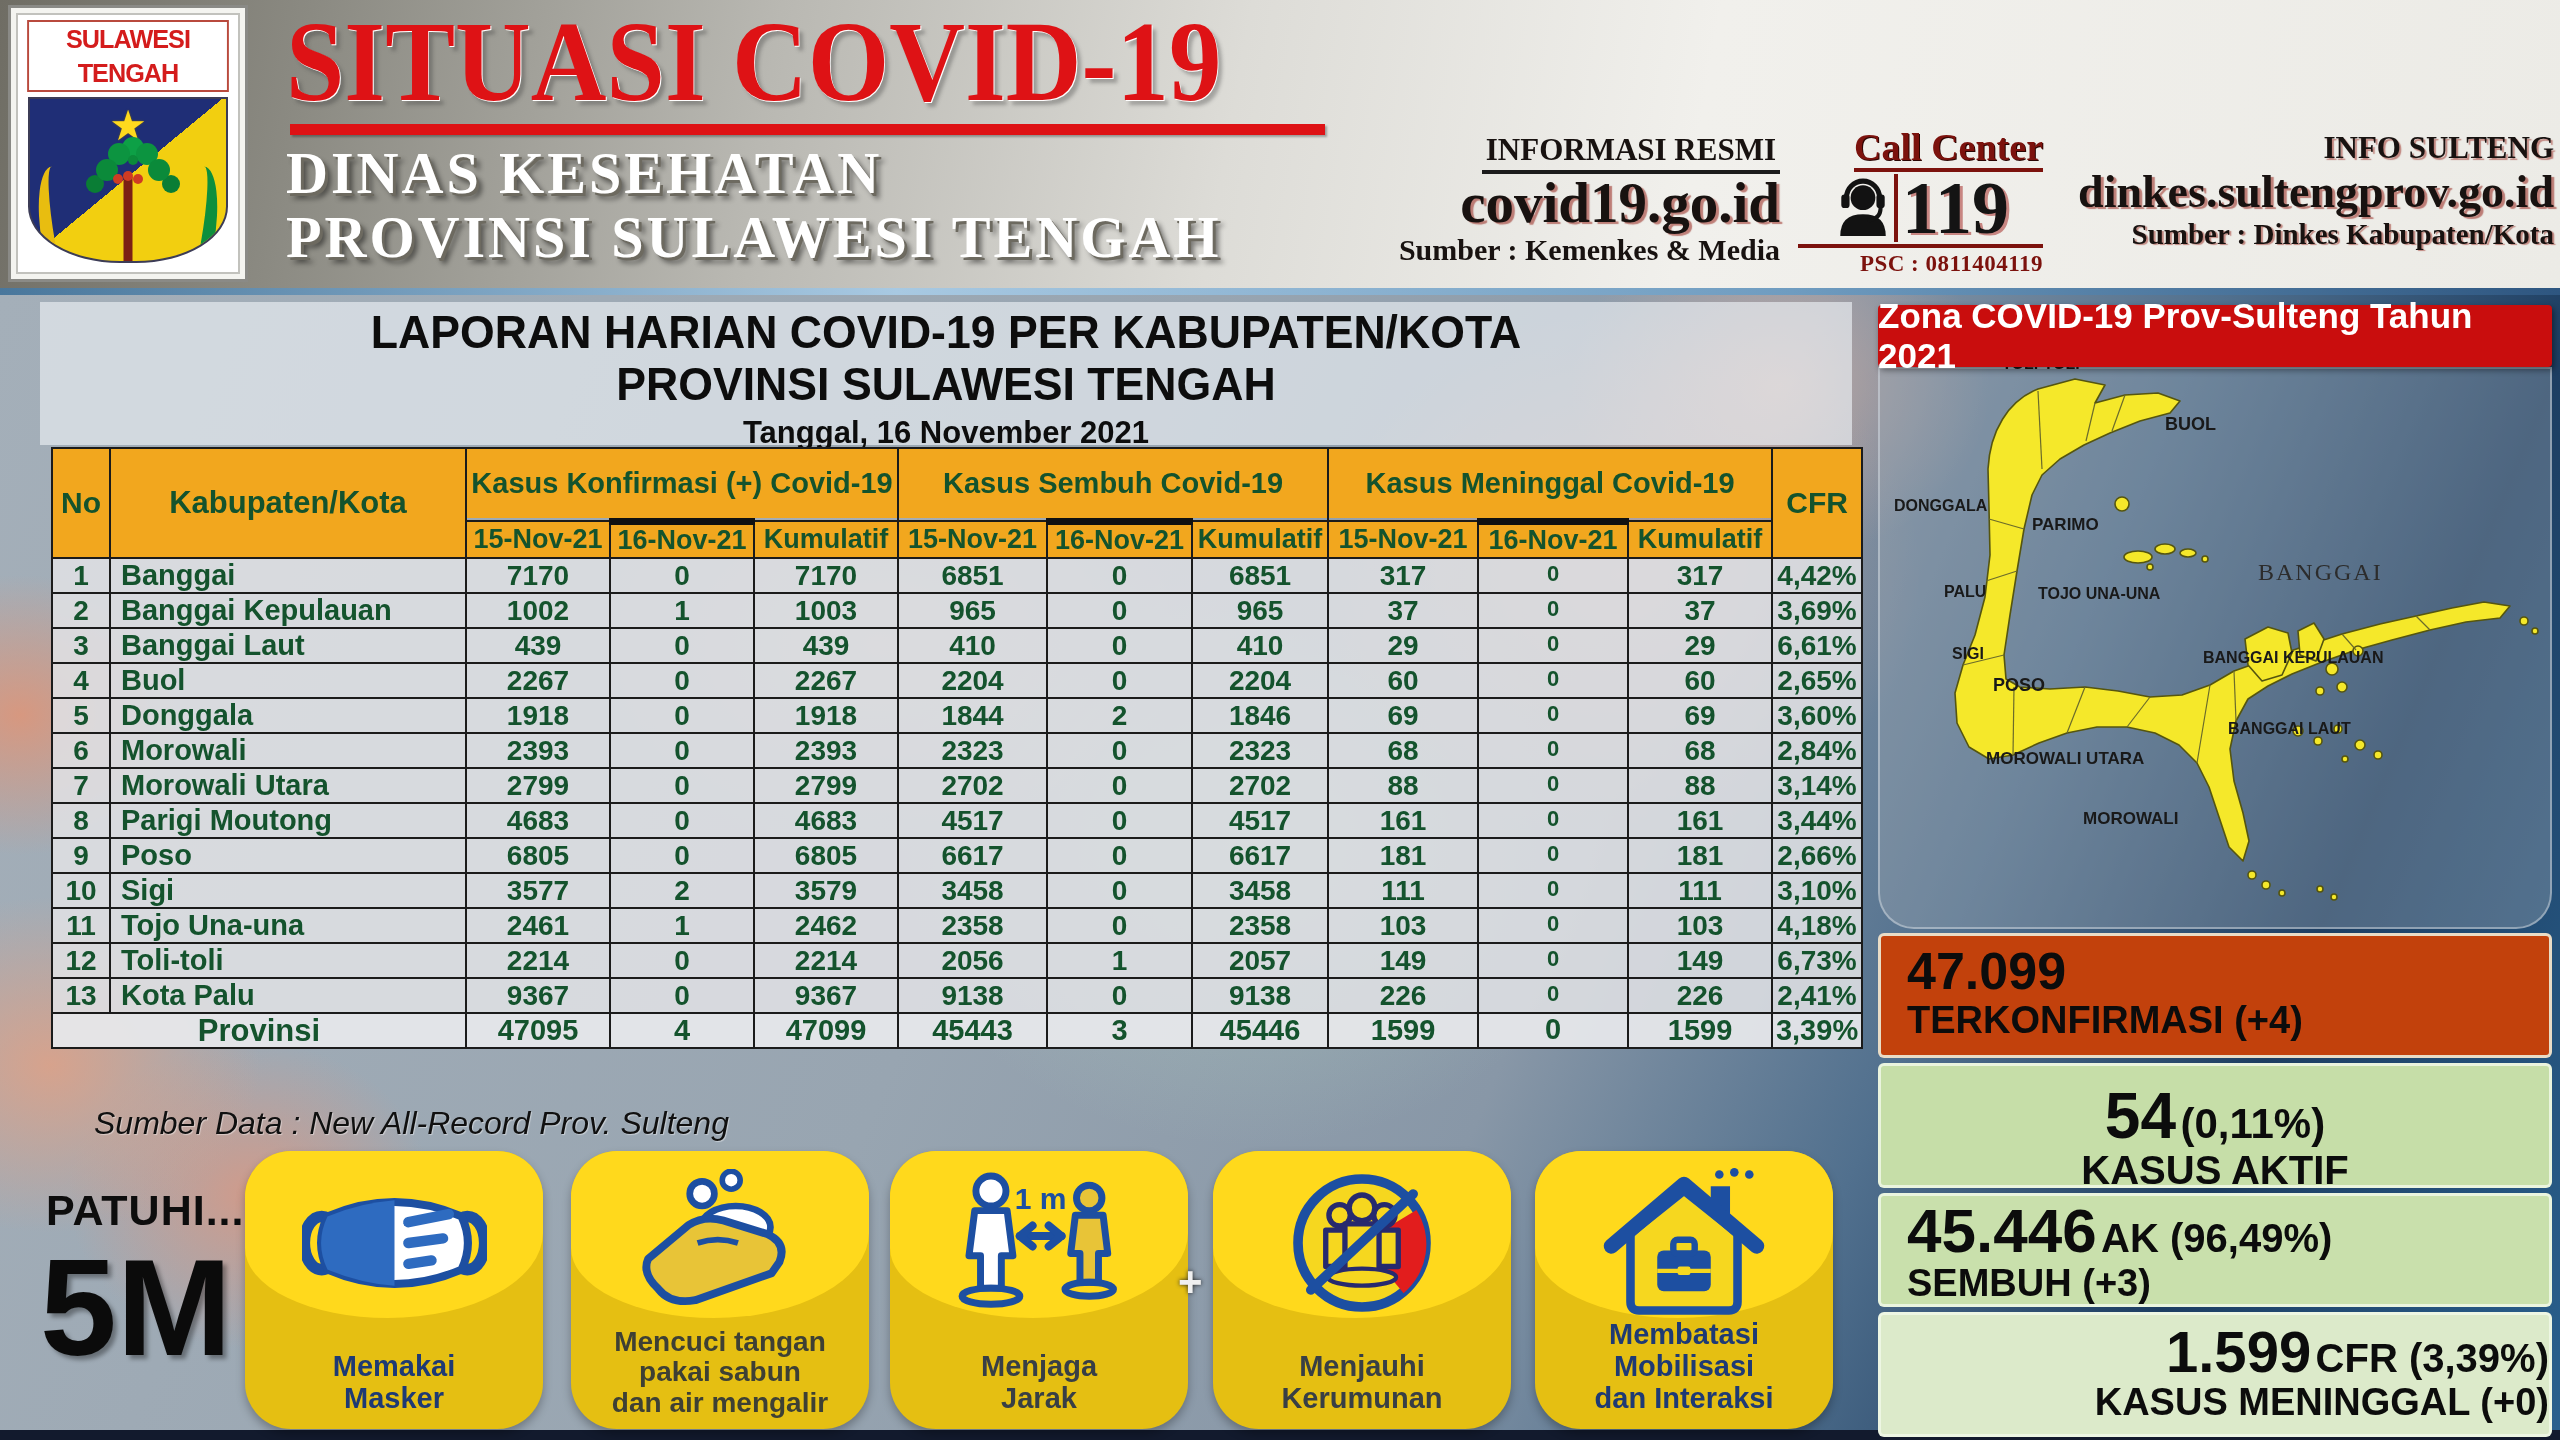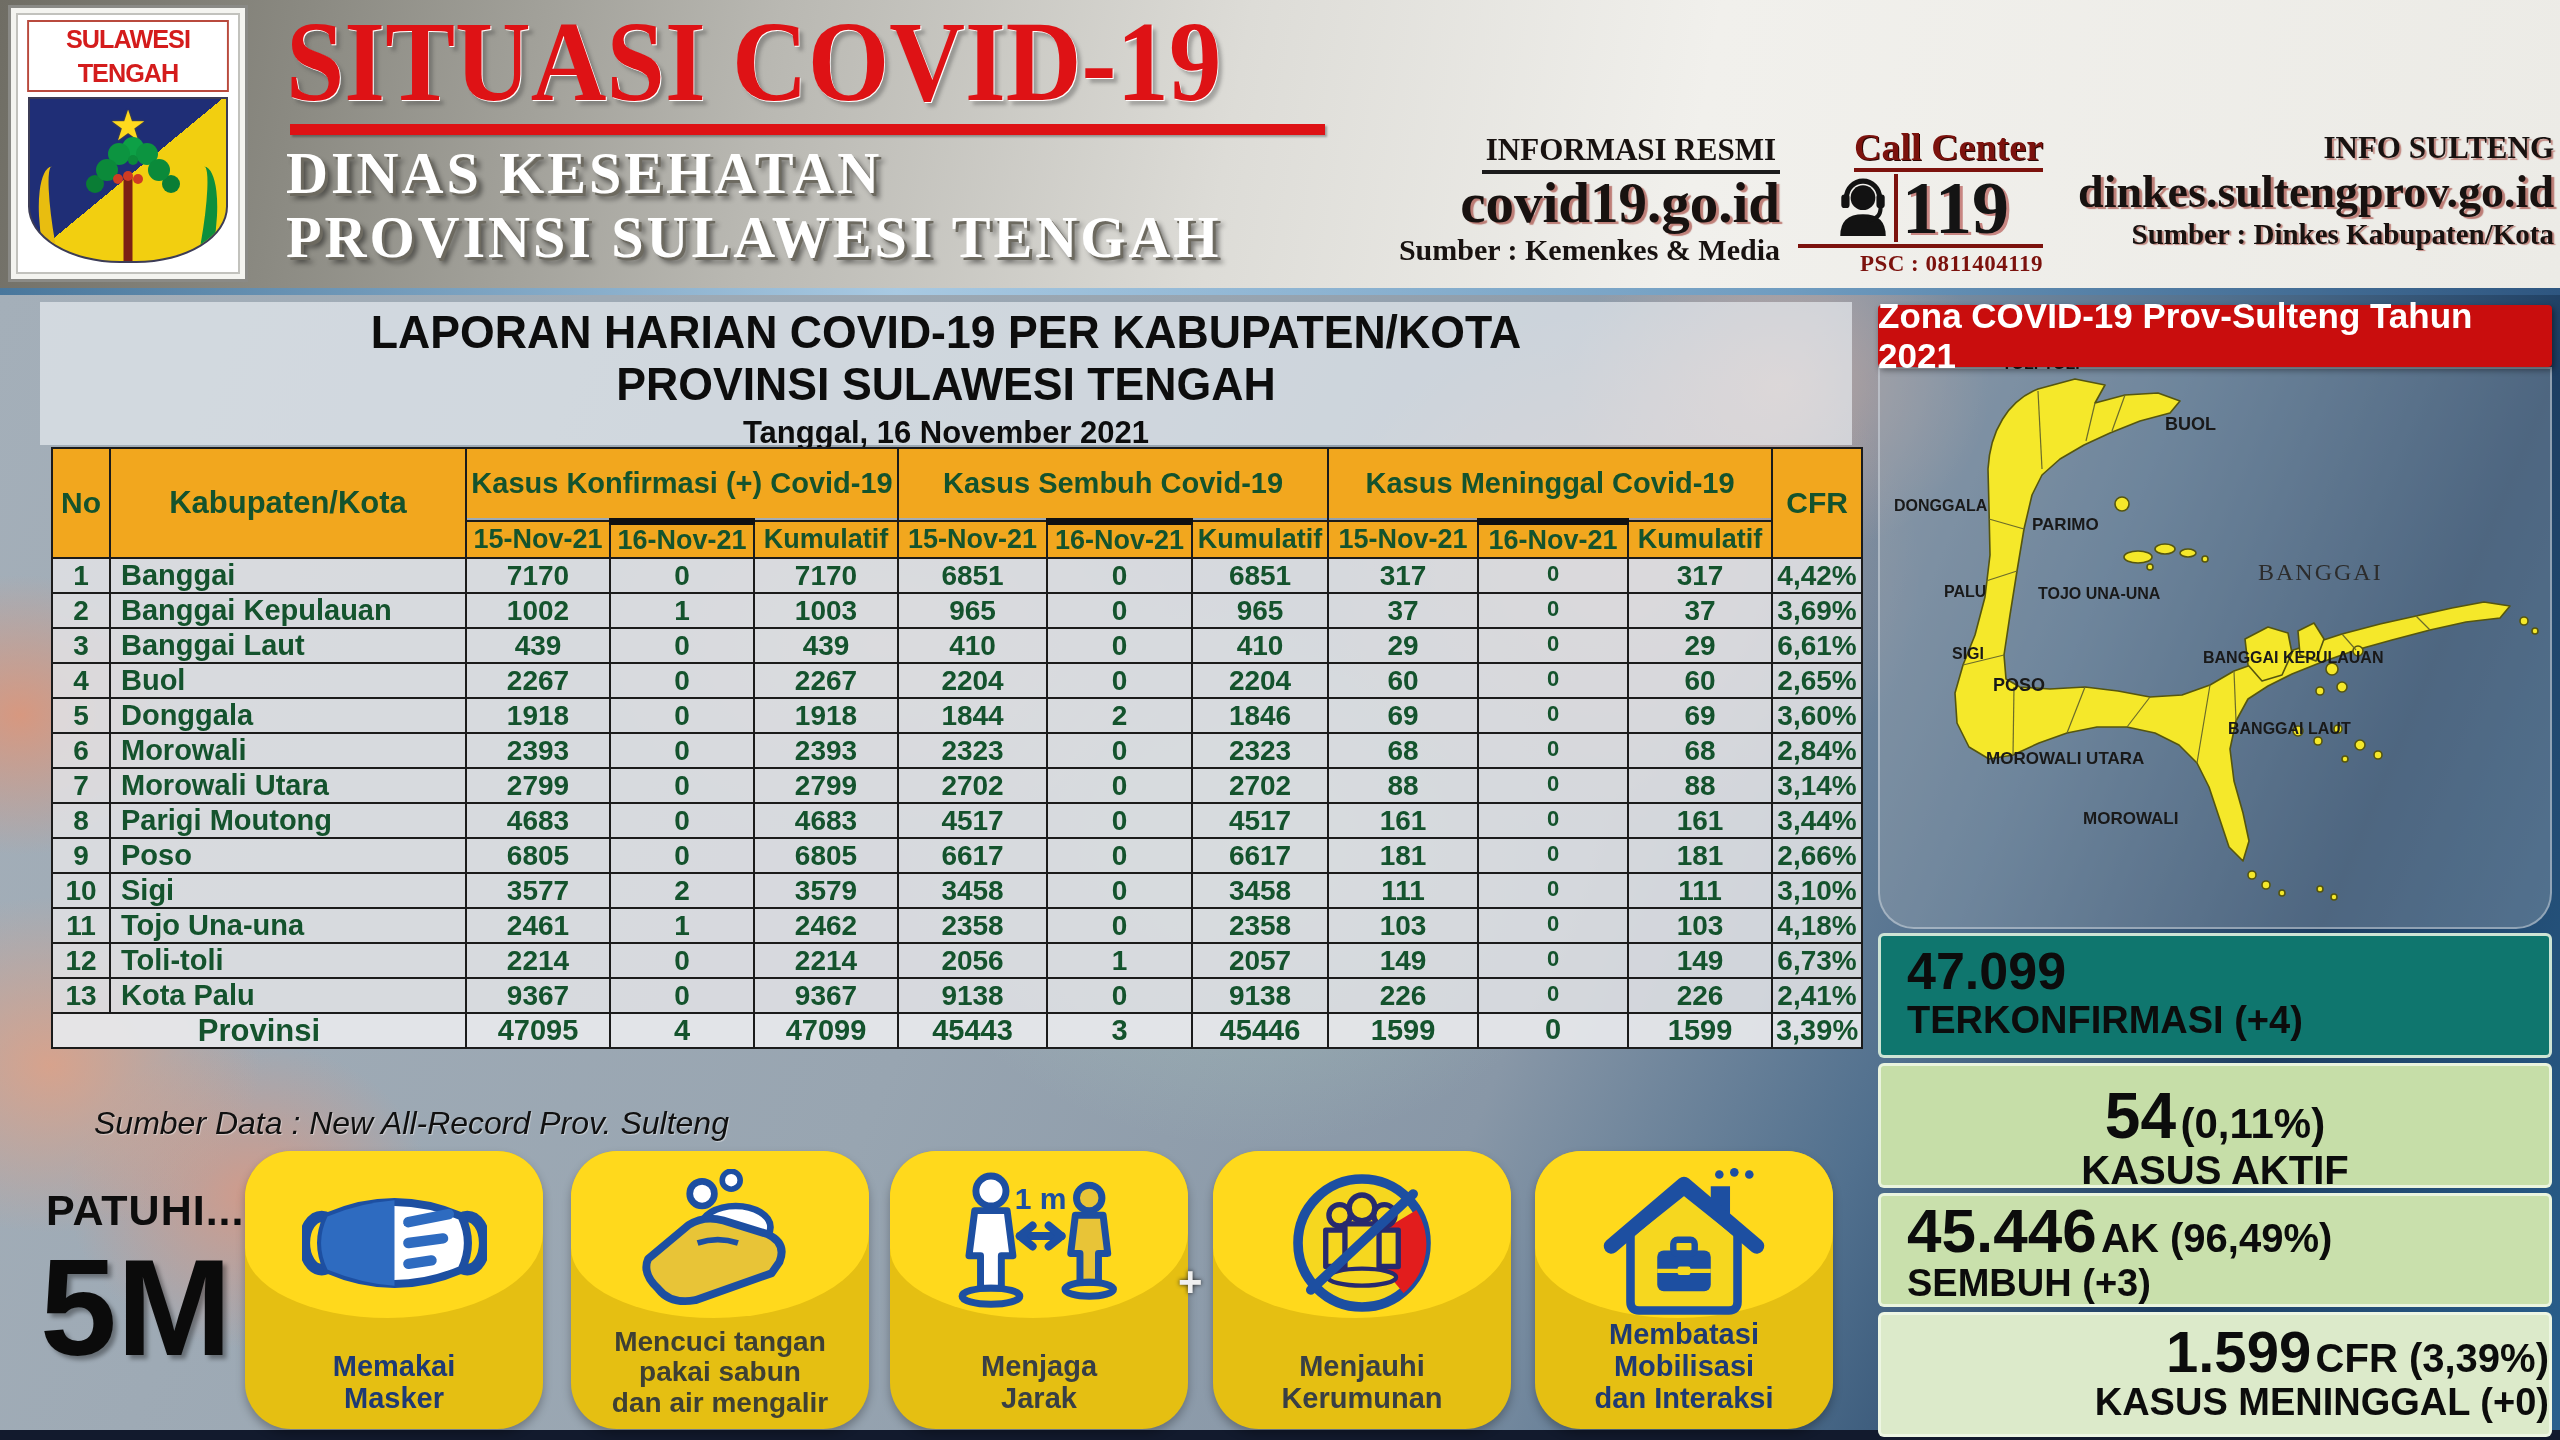--- a/index.html
+++ b/index.html
@@ -142,21 +142,21 @@
          letter-spacing:2px; color:#2c2c2c; }
   .ml7 { left:72px;  top:276px; }  .ml8 { left:113px; top:306px; font-size:18px; }
   .ml9 { left:106px; top:380px; font-size:17px; } .ml10 { left:203px; top:440px; font-size:17px; }
   .ml11 { left:323px; top:280px; } .ml12 { left:348px; top:351px; }
 
   .stat { position:absolute; left:1878px; width:674px; border:3px solid rgba(240,248,232,0.85);
     border-radius:6px; color:#0c0c0c; z-index:2; }
   .stat .big { font-weight:bold; }
   .stat .mid { font-weight:bold; }
   .stat .lbl { font-weight:bold; }
-  .stat1 { top:933px;  height:125px; background:#0f766e; padding:8px 16px 0 26px; }
+  .stat1 { top:933px;  height:125px; background:#c2410c; padding:8px 16px 0 26px; }
   .stat1 .big { font-size:52px; line-height:1.05; }
   .stat1 .lbl { font-size:38px; }
   .stat2 { top:1063px; height:125px; background:#c6dea8; text-align:center; padding-top:18px; }
   .stat2 .big { font-size:64px; line-height:1.0; }
   .stat2 .mid { font-size:42px; }
   .stat2 .lbl { font-size:40px; }
   .stat3 { top:1193px; height:114px; background:#c9e0ac; padding:4px 0 0 26px; }
   .stat3 .big { font-size:62px; line-height:1.0; }
   .stat3 .mid { font-size:40px; }
   .stat3 .lbl { font-size:38px; }

